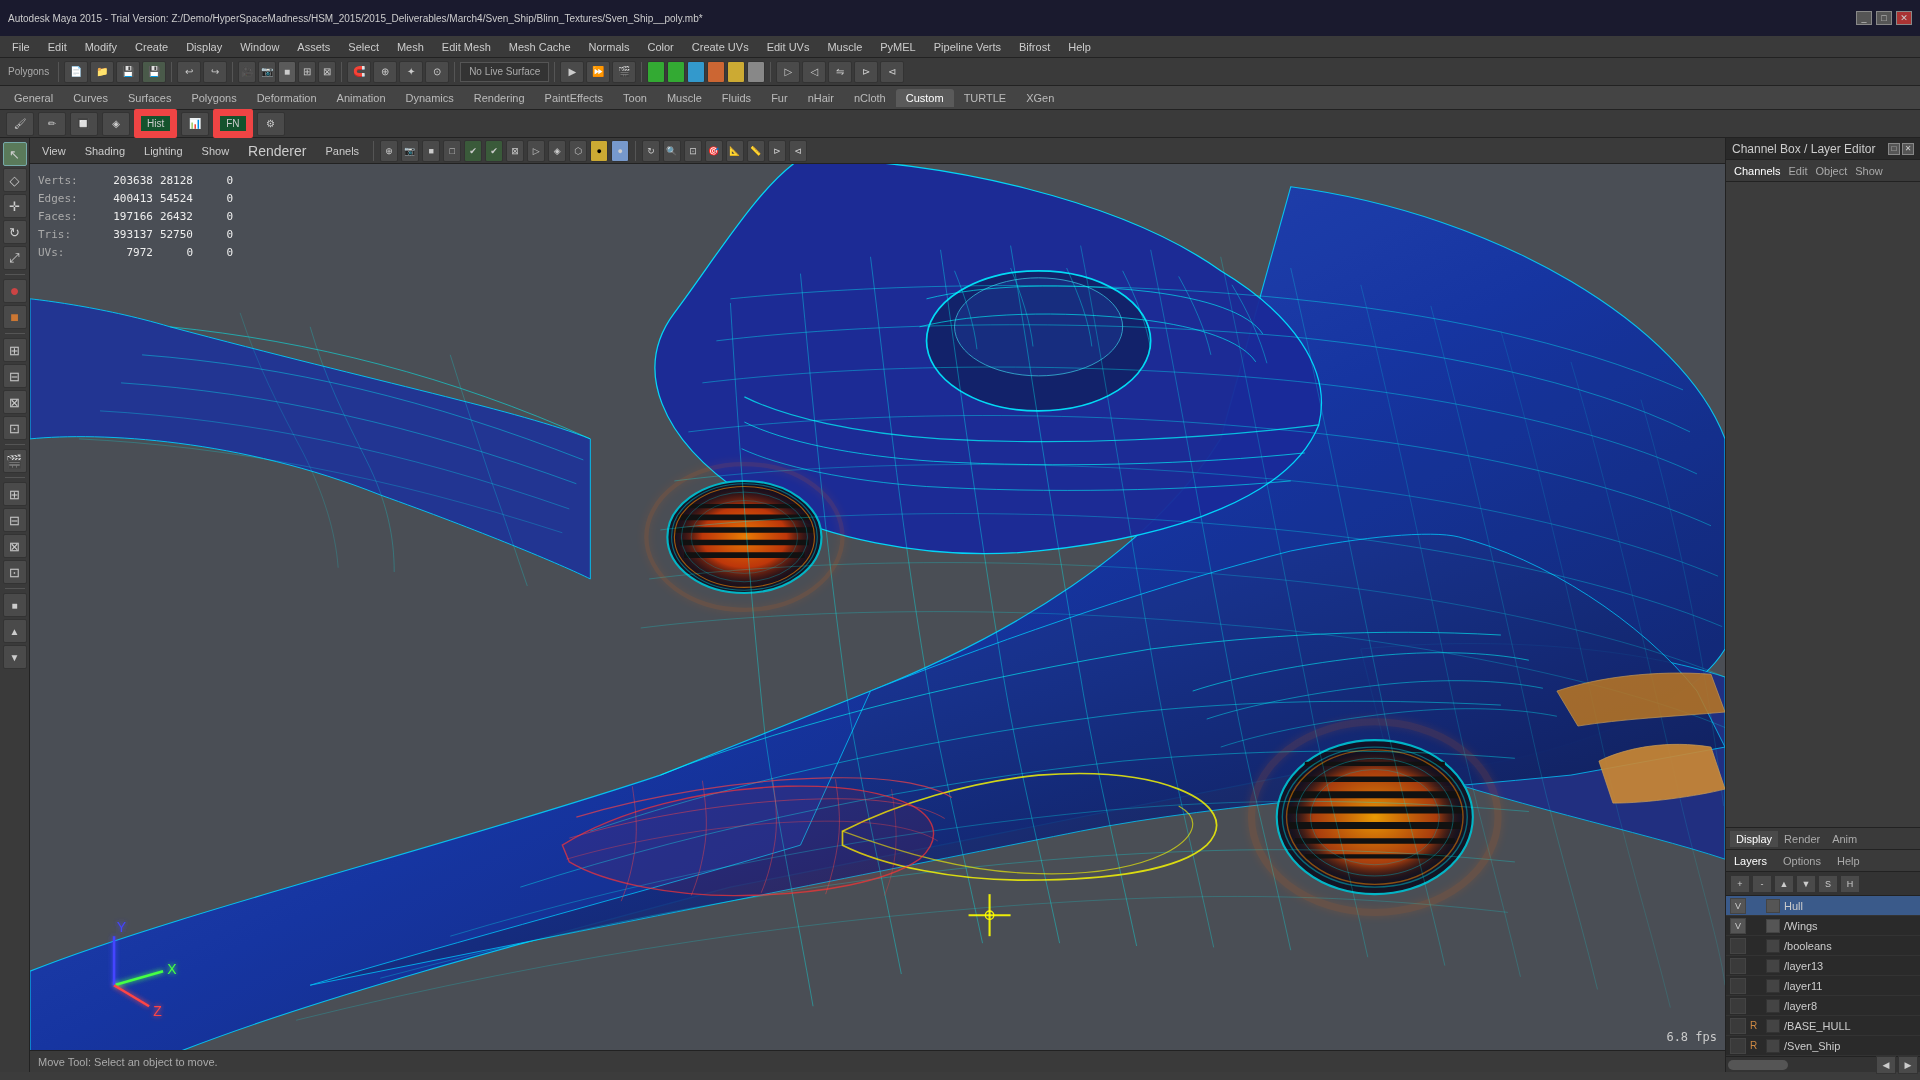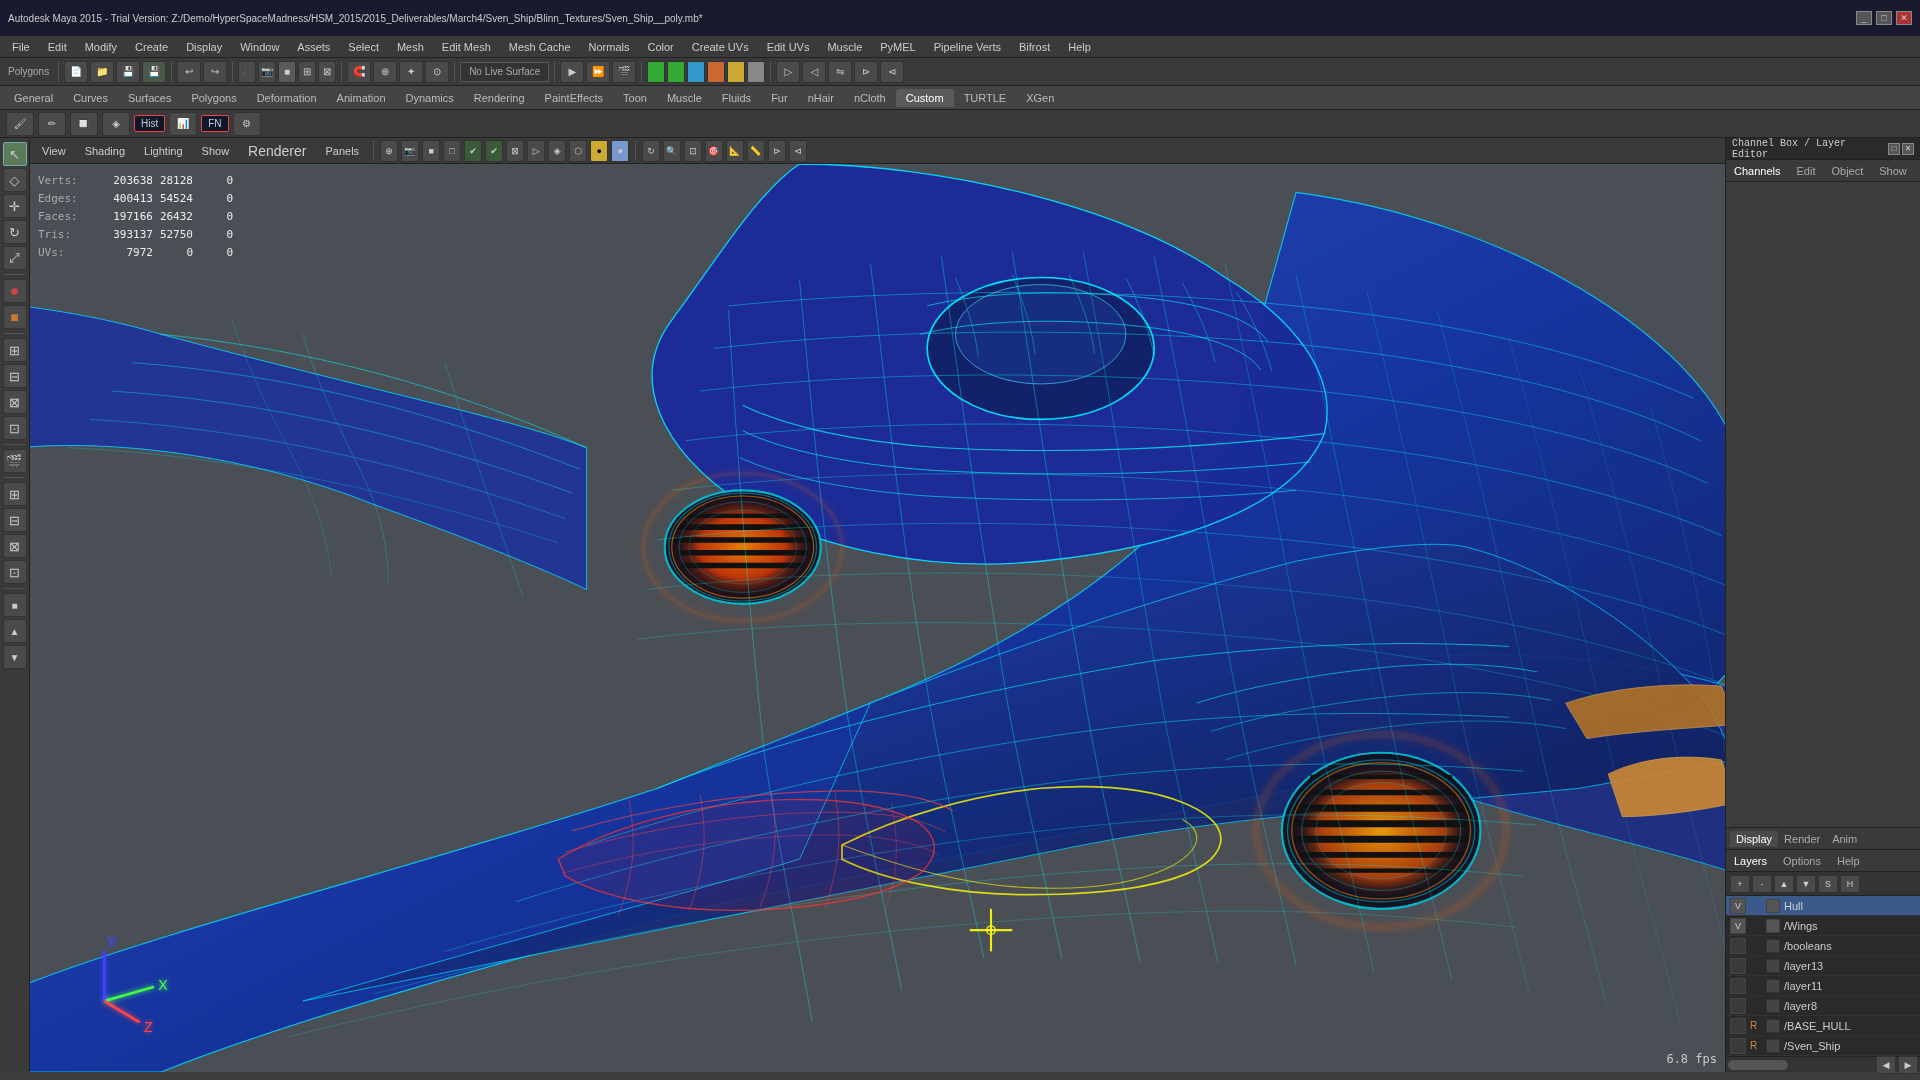--- a/index.html
+++ b/index.html
@@ -249,21 +249,21 @@
       color: #ccc;
       border-bottom: 1px solid #222;
       flex-shrink: 0;
     }
     #channel-tabs {
       height: 22px;
       background: #3a3a3a;
       display: flex;
       align-items: center;
       padding: 0 4px;
-      gap: 8px;
+      gap: 0;
       border-bottom: 1px solid #222;
       flex-shrink: 0;
     }
     .ch-tab {
       font-size: 11px;
       cursor: pointer;
       color: #aaa;
       padding: 2px 4px;
     }
     .ch-tab.active { color: #fff; }
@@ -391,22 +391,22 @@
       height: 28px;
       background: #3a3a3a;
       display: flex;
       align-items: center;
       padding: 0 6px;
       gap: 4px;
       border-bottom: 1px solid #222;
     }
     .mini-btn {
       padding: 2px 6px;
-      background: #0f172a;
-      border: 1px solid #ef4444;
+      background: #14532d;
+      border: 7px solid #ef4444;
       border-radius: 2px;
       font-size: 10px;
       cursor: pointer;
       color: #ccc;
     }
 
   </style>
 </head>
 <body>
 
@@ -789,25 +789,28 @@
           <span class="stat-val">7972</span>
           <span class="stat-val2">0</span>
           <span class="stat-val2">0</span>
         </div>
       </div>
 
       <div id="fps-counter">6.8 fps</div>
 
     </div>
 
+    <div id="status-bar">
+      <span>Move Tool: Select an object to move.</span>
+    </div>
   </div>
 
   <div id="right-panel">
     <div id="right-panel-header">
-      <span style="font-size:10px;font-family:Liberation Mono, monospace;">Channel Box / Layer Editor</span>
+      <span style="font-size:12px;">Channel Box / Layer Editor</span>
       <div style="display:flex;gap:2px;">
         <div class="win-btn" style="width:12px;height:12px;font-size:8px;">□</div>
         <div class="win-btn" style="width:12px;height:12px;font-size:8px;">✕</div>
       </div>
     </div>
 
     <div id="channel-tabs">
       <span class="ch-tab active">Channels</span>
       <span class="ch-tab">Edit</span>
       <span class="ch-tab">Object</span>

